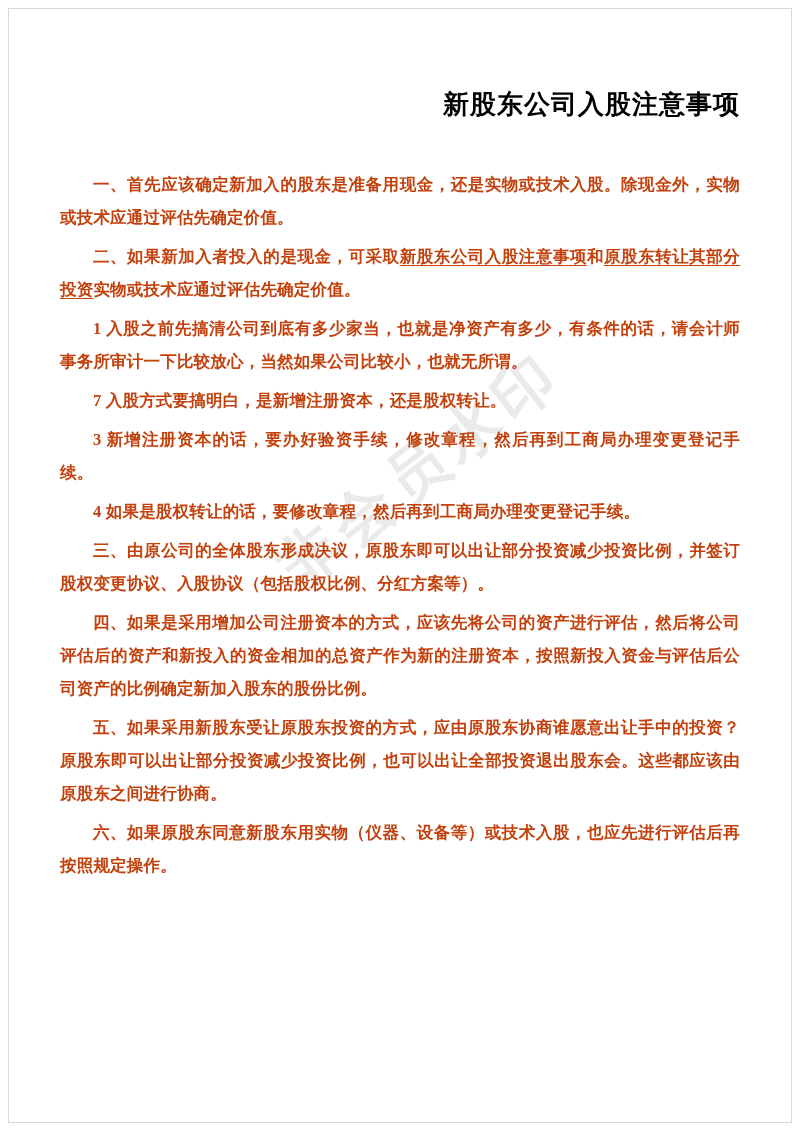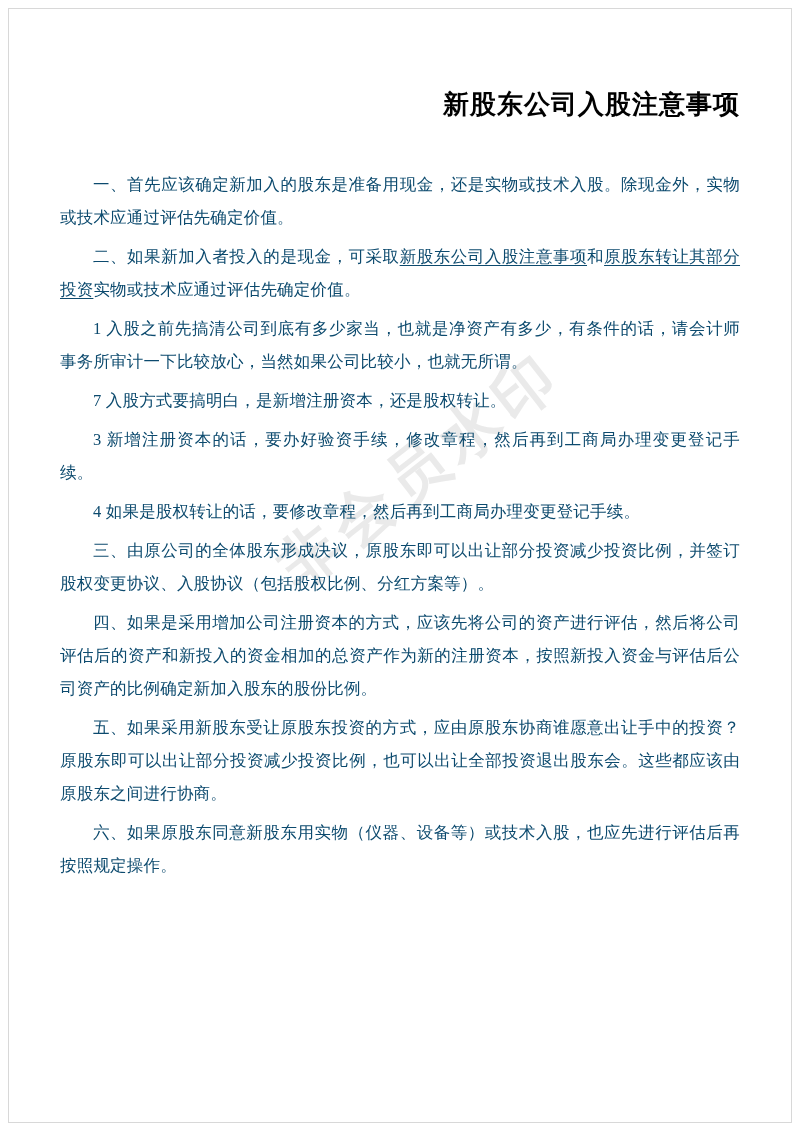--- a/index.html
+++ b/index.html
@@ -43,25 +43,26 @@
     margin: 24px 0 0 0;
     line-height: 1.6;
   }
   .body-block {
     margin-top: 42px;
   }
   p.para {
     margin: 0 0 6px 0;
     font-size: 16.5px;
     line-height: 2.0;
-    color: #0c4a6e;
+    color: #c2410c;
     text-align: justify;
     text-justify: inter-ideograph;
     text-indent: 2em;
     letter-spacing: 0.2px;
+    font-weight: bold;
   }
   .u {
     text-decoration: underline;
     text-underline-offset: 3px;
   }
   
   .watermark {
     position: absolute;
     left: 0;
     top: 0;

